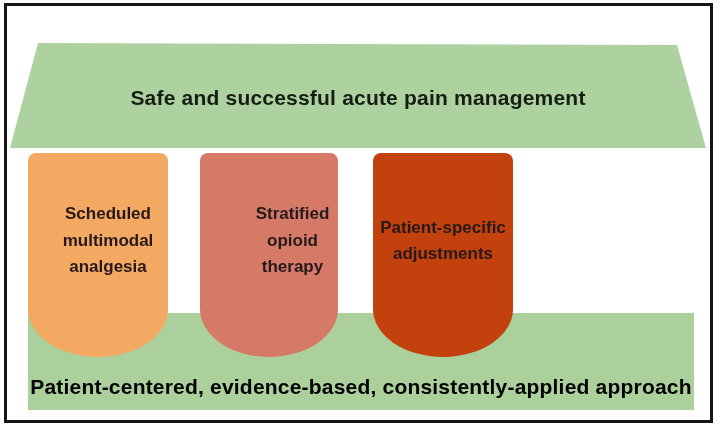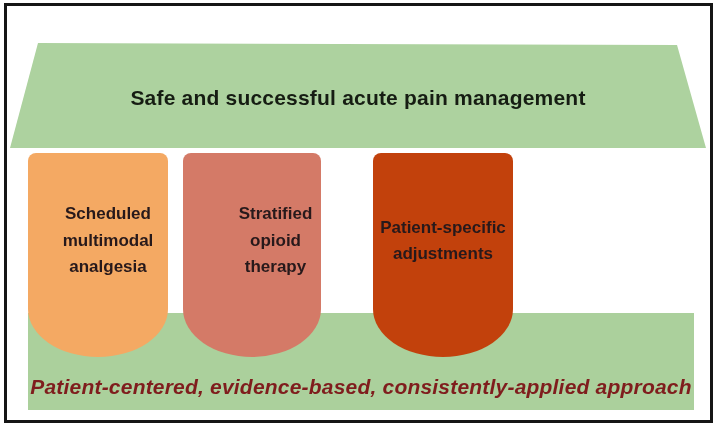--- a/index.html
+++ b/index.html
@@ -56,35 +56,35 @@
   }
   .pillar-label{
     font-weight:700;
     font-size:17px;
     line-height:1.55;
     text-align:center;
     white-space:pre-line;
     color:#27191b;
   }
   .p1{left:28px;width:140px;}
-  .p2{left:183px;width:138px;padding-left:47px;}
+  .p2{left:200px;width:138px;padding-left:47px;}
   .p3{left:373px;width:140px;}
   .p4{left:547px;width:145px;}
 </style>
 </head>
 <body>
 
 <div class="canvas">
 
   <div class="roof" style="background: rgb(173, 210, 159);">
     <div class="roof-label" style="color: rgb(22, 29, 19);">Safe and successful acute pain management</div>
   </div>
 
   <div class="base" style="background: rgb(171, 208, 156);">
-    <div class="base-label" style="color: #7f1d1d; font-style: italic;">Patient-centered, evidence-based, consistently-applied approach</div>
+    <div class="base-label" style="color: #000000;">Patient-centered, evidence-based, consistently-applied approach</div>
   </div>
 
   <div class="pillar p1" style="background: rgb(244, 169, 99); padding-left: 20px;">
     <div class="pillar-label">Scheduled
 multimodal
 analgesia</div>
   </div>
 
   <div class="pillar p2" style="background: rgb(212, 122, 103);">
     <div class="pillar-label">Stratified

